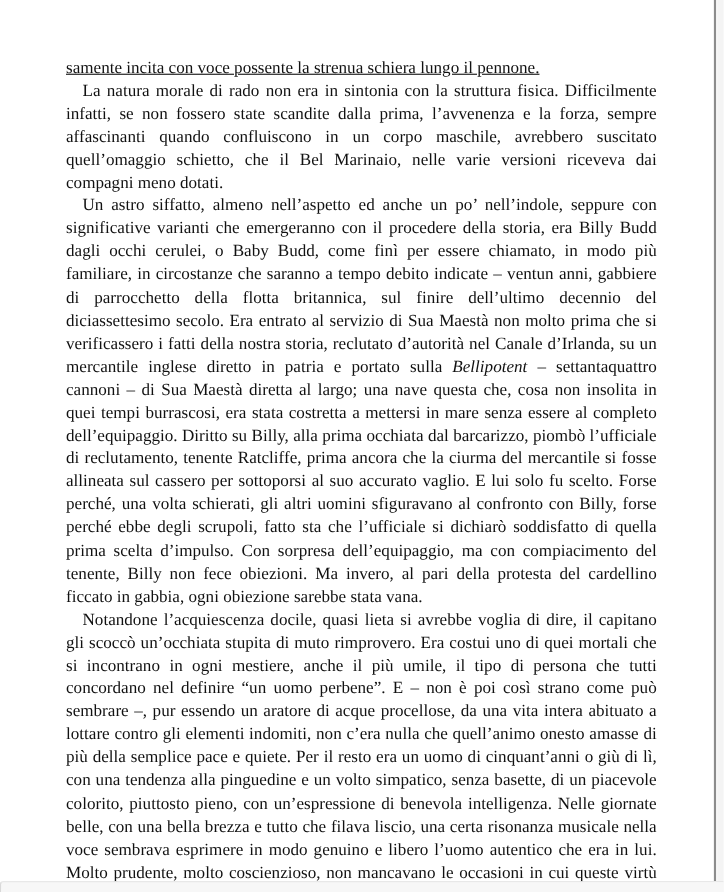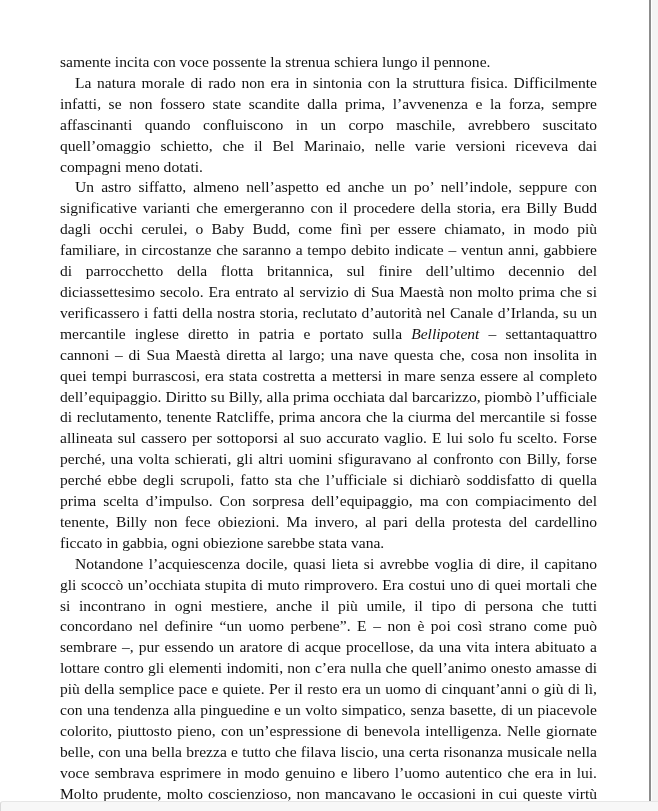--- a/index.html
+++ b/index.html
@@ -54,20 +54,21 @@
     color: #111111;
     text-align: justify;
     hyphens: manual;
   }
   .text-block p {
     margin: 0;
     text-indent: 15px;
   }
   .text-block p.cont {
     text-indent: 0;
+    text-decoration: underline;
   }
   .text-block em {
     font-style: italic;
   }
 </style>
 </head>
 <body>
 
 <div class="page">
   <div class="text-block">

